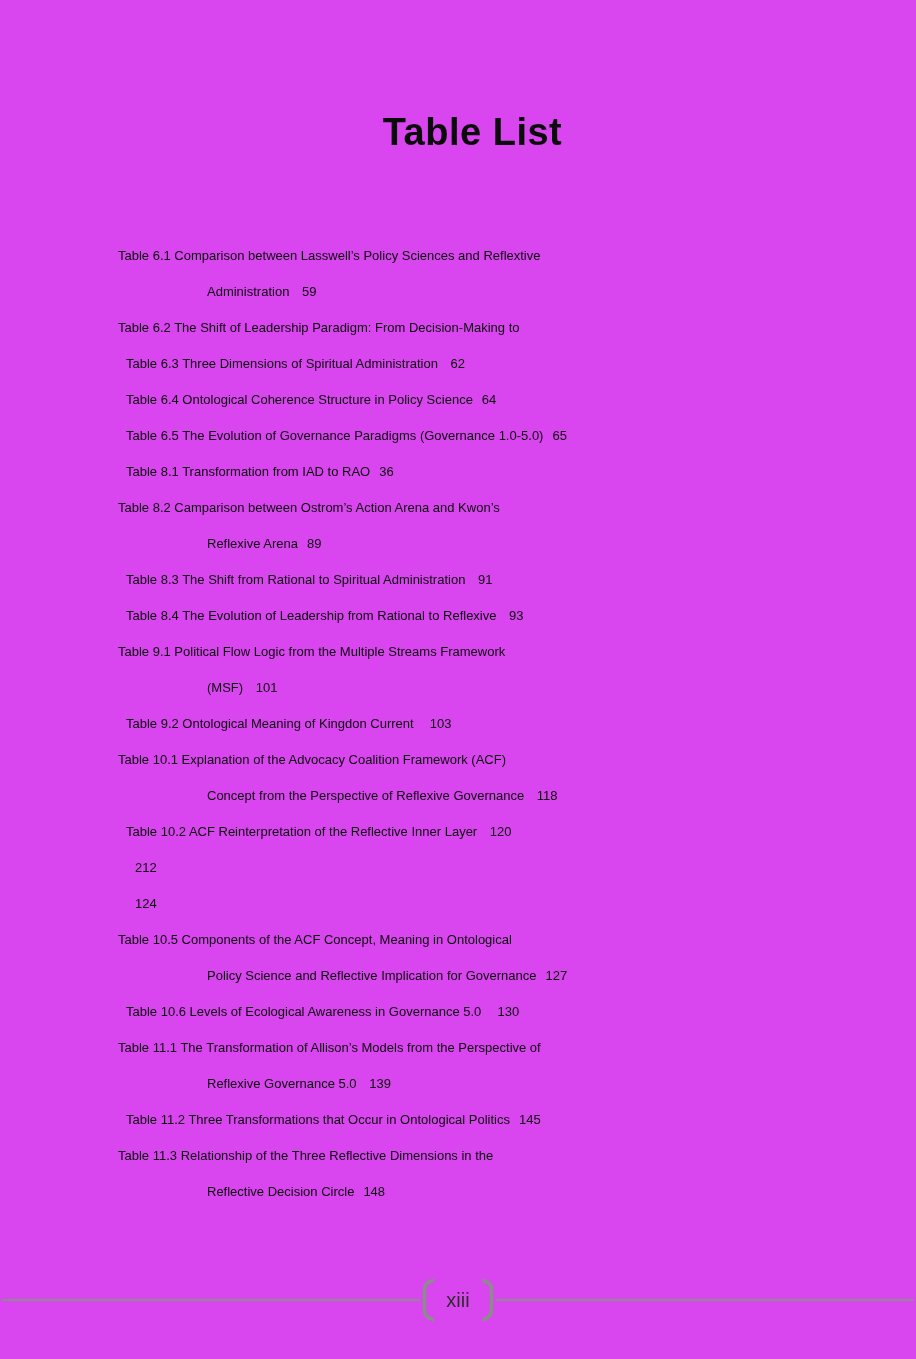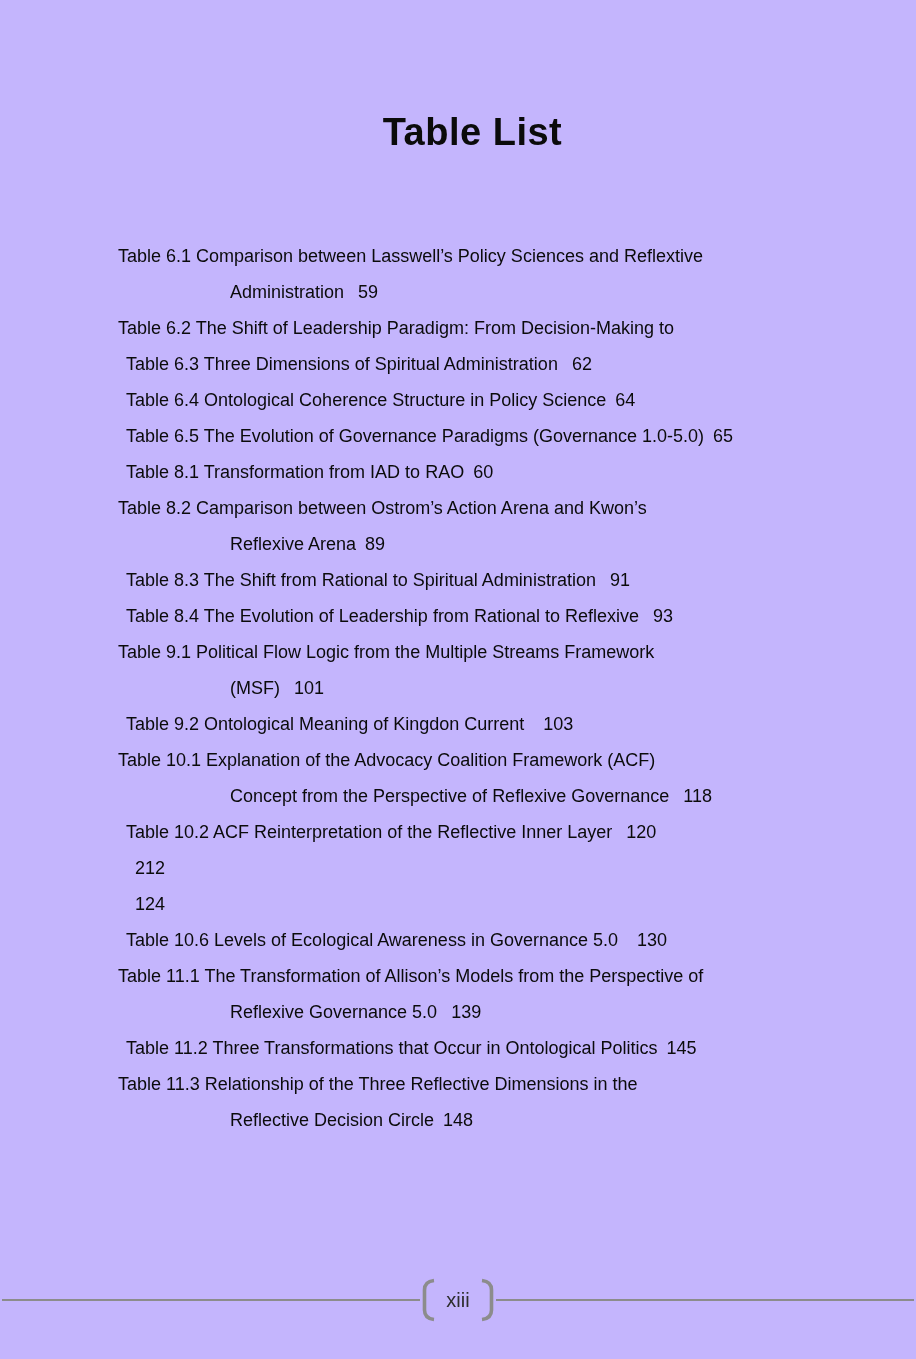--- a/index.html
+++ b/index.html
@@ -6,46 +6,46 @@
   html, body { background: #ffffff; }
   body {
     width: 916px; height: 1359px;
     position: relative;
     font-family: "Liberation Sans", "DejaVu Sans", sans-serif;
     color: #0b0b0b;
     overflow: hidden;
   }
   .page {
     position: absolute; inset: 0;
-    background: #c4b5fd;
+    background: #d946ef;
   }
   .page-title {
     margin: 106px 89px 0 118px;
     text-align: center;
     font-size: 38px;
     line-height: 52px;
     font-weight: bold;
     letter-spacing: 0.5px;
   }
   .toc-list {
     margin-top: 80px;
     margin-left: 118px;
     width: 709px;
   }
   .toc-entry { }
   .line {
     line-height: 36px;
-    font-size: 18px;
+    font-size: 13px;
     white-space: pre;
   }
   .first { }
   .row {
     display: flex;
     align-items: baseline;
-    margin-left: 112px; 
+    margin-left: 89px; 
   }
   .row.single { margin-left: 8px; }
   .txt { white-space: pre; flex: 0 0 auto; }
   .dots {
     flex: 1 1 aupx;
     min-width: 0;
     height: 5px;
     align-self: flex-end;
     margin: 0 6px 7px 3px;
     background-image: radial-gradient(circle at 1.6px 2.4px, #1c1c1c 1.15px, rgba(0,0,0,0) 1.7px);
@@ -129,21 +129,21 @@
       <span class="dots"></span>
       <span class="pagenum">65</span>
     </div>
   </div>
 
   <div class="toc-entry">
 
     <div class="line row single">
       <span class="txt">Table 8.1 Transformation from IAD to RAO</span>
       <span class="dots"></span>
-      <span class="pagenum">60</span>
+      <span class="pagenum">36</span>
     </div>
   </div>
 
   <div class="toc-entry">
     <div class="line first">Table 8.2 Camparison between Ostrom’s Action Arena and Kwon’s</div>
     <div class="line row">
       <span class="txt">Reflexive Arena</span>
       <span class="dots"></span>
       <span class="pagenum">89</span>
     </div>
@@ -212,20 +212,28 @@
   </div>
 
   <div class="toc-entry">
 
     <div class="line row single">
       <span class="dots"></span>
       <span class="pagenum">124</span>
     </div>
   </div>
 
+  <div class="toc-entry">
+    <div class="line first">Table 10.5 Components of the ACF Concept, Meaning in Ontological</div>
+    <div class="line row">
+      <span class="txt">Policy Science and Reflective Implication for Governance</span>
+      <span class="dots"></span>
+      <span class="pagenum">127</span>
+    </div>
+  </div>
 
   <div class="toc-entry">
 
     <div class="line row single">
       <span class="txt">Table 10.6 Levels of Ecological Awareness in Governance 5.0  </span>
       <span class="dots"></span>
       <span class="pagenum">130</span>
     </div>
   </div>
 

